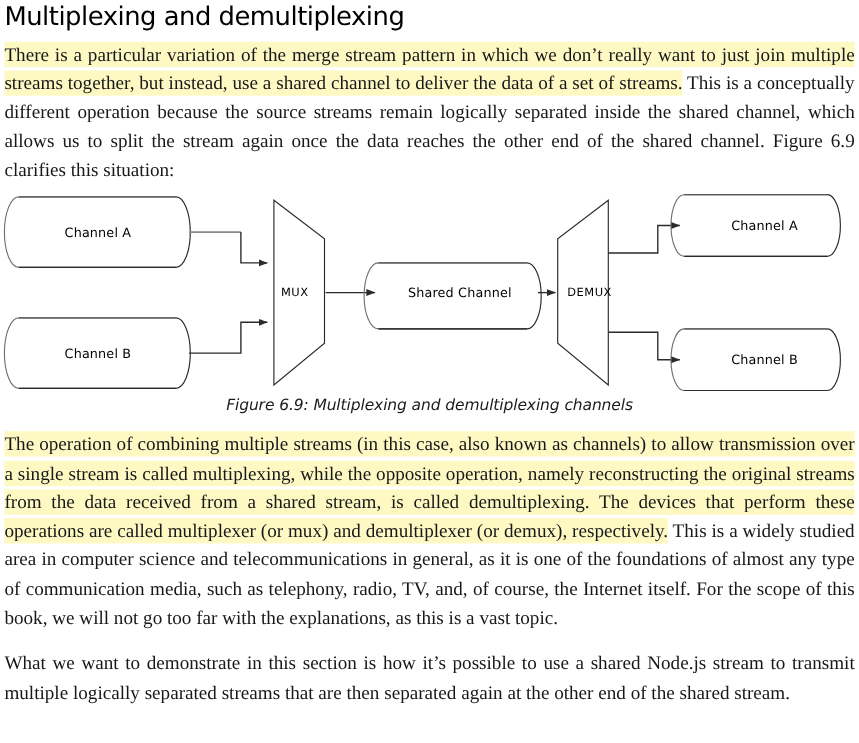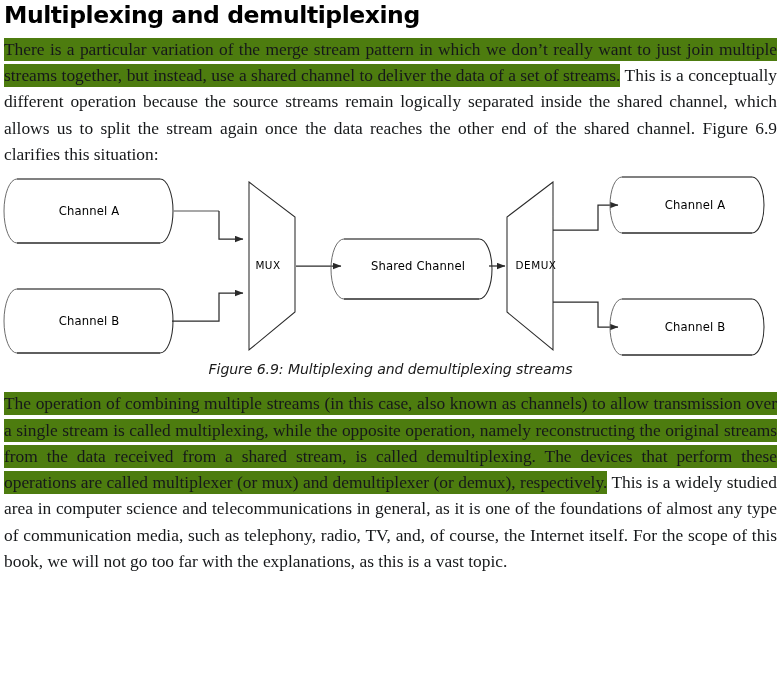--- a/index.html
+++ b/index.html
@@ -18,21 +18,21 @@
     position: relative;
     width: 781px;
     height: 675px;
     box-sizing: border-box;
     padding: 0 4px 0 4px;
   }
 
   
   .heading {
     font-family: "DejaVu Sans", sans-serif;
-    font-weight: bold;
+    font-weight: normal;
     font-size: 23.5px;
     letter-spacing: -0.45px;
     color: #000000;
     line-height: 1.18;
     margin: 2px 0 6px 0;
     white-space: nowrap;
   }
 
   
   p.body {
@@ -43,21 +43,21 @@
     text-align: justify;
     text-justify: inter-word;
     color: #16181a;
     -webkit-hyphens: none;
     hyphens: none;
   }
   p.body.p-intro { margin-bottom: 2px; }
   p.body.p-last  { margin-top: 15px; }
 
   .hl {
-    background-color: #4d7c0f;
+    background-color: #fef9c3;
     box-decoration-break: clone;
     -webkit-box-decoration-break: clone;
     padding: 1px 0 2px 0;
   }
   .it { }
   .bd { font-weight: normal; }
 
   
   .figure-wrap {
     position: relative;
@@ -184,18 +184,19 @@
       <g>
         <path class="shape" d="M622,130 L752,130 A12,28 0 0 1 752,186 L622,186"></path>
         <path class="shape-soft" d="M622,130 A12,28 0 0 0 622,186"></path>
         <line class="shape-soft" x1="622" y1="130" x2="752" y2="130"></line>
         <line class="shape" x1="622" y1="186" x2="752" y2="186"></line>
         <text class="lbl-chan" x="695" y="162" text-anchor="middle">Channel B</text>
       </g>
     </svg>
   </div>
 
-  <div class="caption">Figure 6.9: Multiplexing and demultiplexing streams</div>
+  <div class="caption">Figure 6.9: Multiplexing and demultiplexing channels</div>
 
   <p class="body p-after"><span class="hl"><span>The operation of combining multiple streams (in this case, also known as channels) to allow transmission over a single stream is called </span><span class="bd">multiplexing</span><span>, while the opposite operation, namely reconstructing the original streams from the data received from a shared stream, is called </span><span class="bd">demultiplexing</span><span>. The </span><span class="it">devices</span><span> that perform these operations are called </span><span class="bd">multiplexer</span><span> (or </span><span class="bd">mux</span><span>) and </span><span class="bd">demultiplexer</span><span> (or </span><span class="bd">demux</span><span>), respectively.</span></span><span> This is a widely studied area in computer science and telecommunications in general, as it is one of the foundations of almost any type of communication media, such as telephony, radio, TV, and, of course, the Internet itself. For the scope of this book, we will not go too far with the explanations, as this is a vast topic.</span></p>
 
+  <p class="body p-last">What we want to demonstrate in this section is how it’s possible to use a shared Node.js stream to transmit multiple logically separated streams that are then separated again at the other end of the shared stream.</p>
 
 </div>
 
 </body></html>

